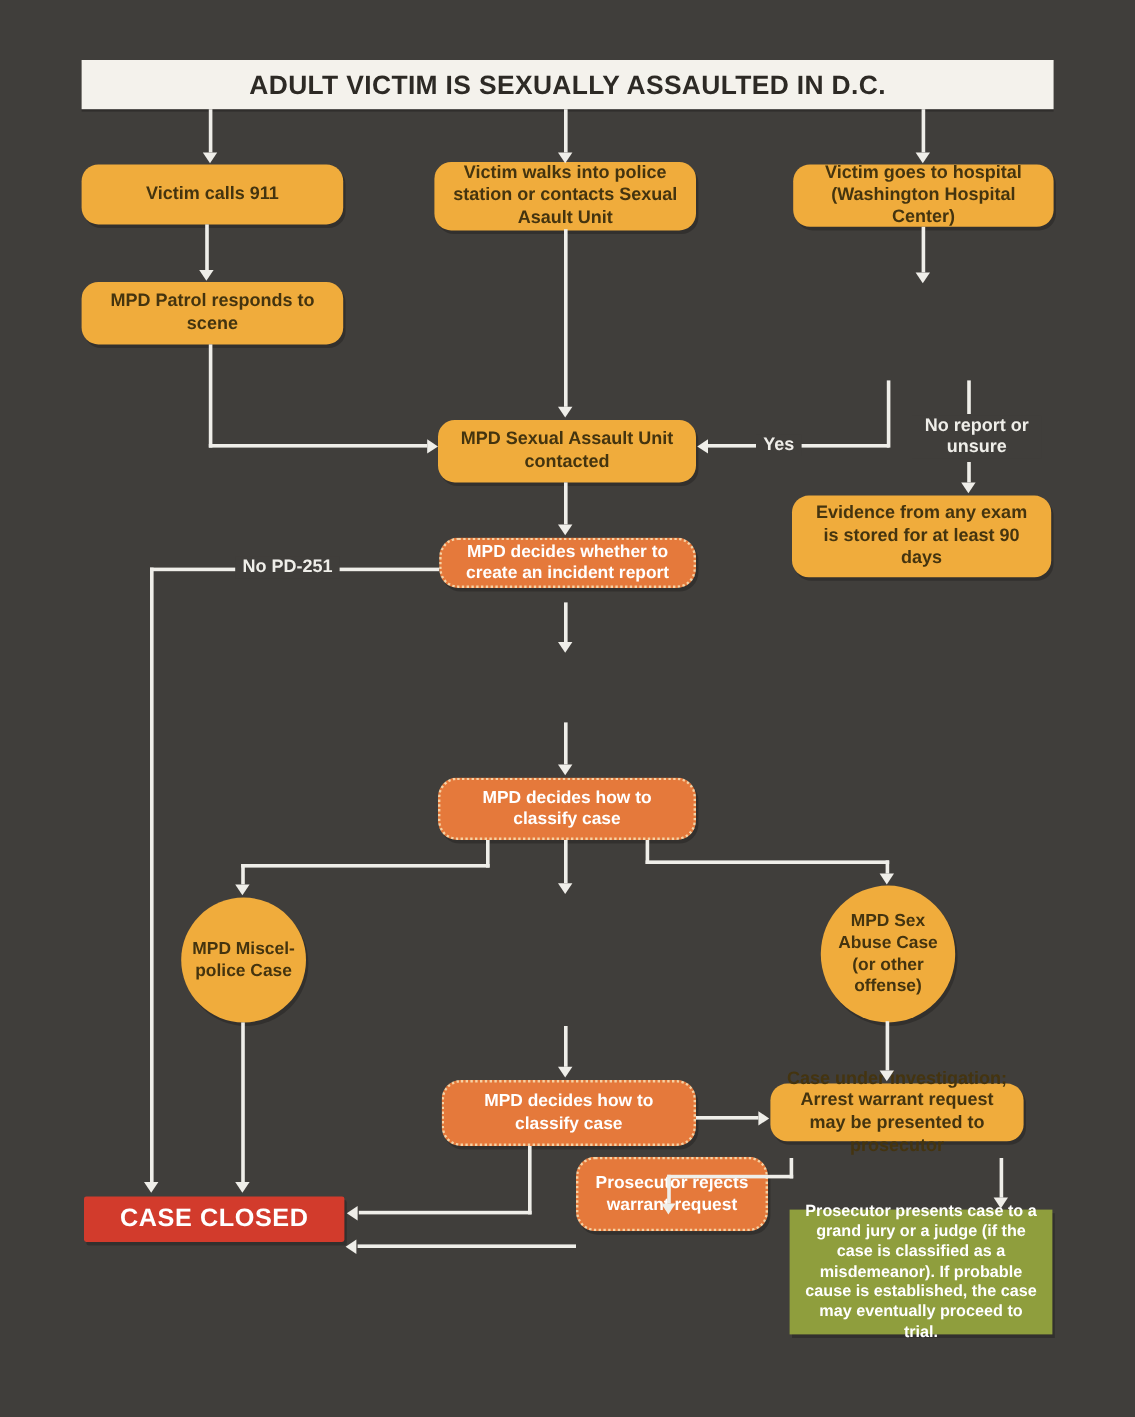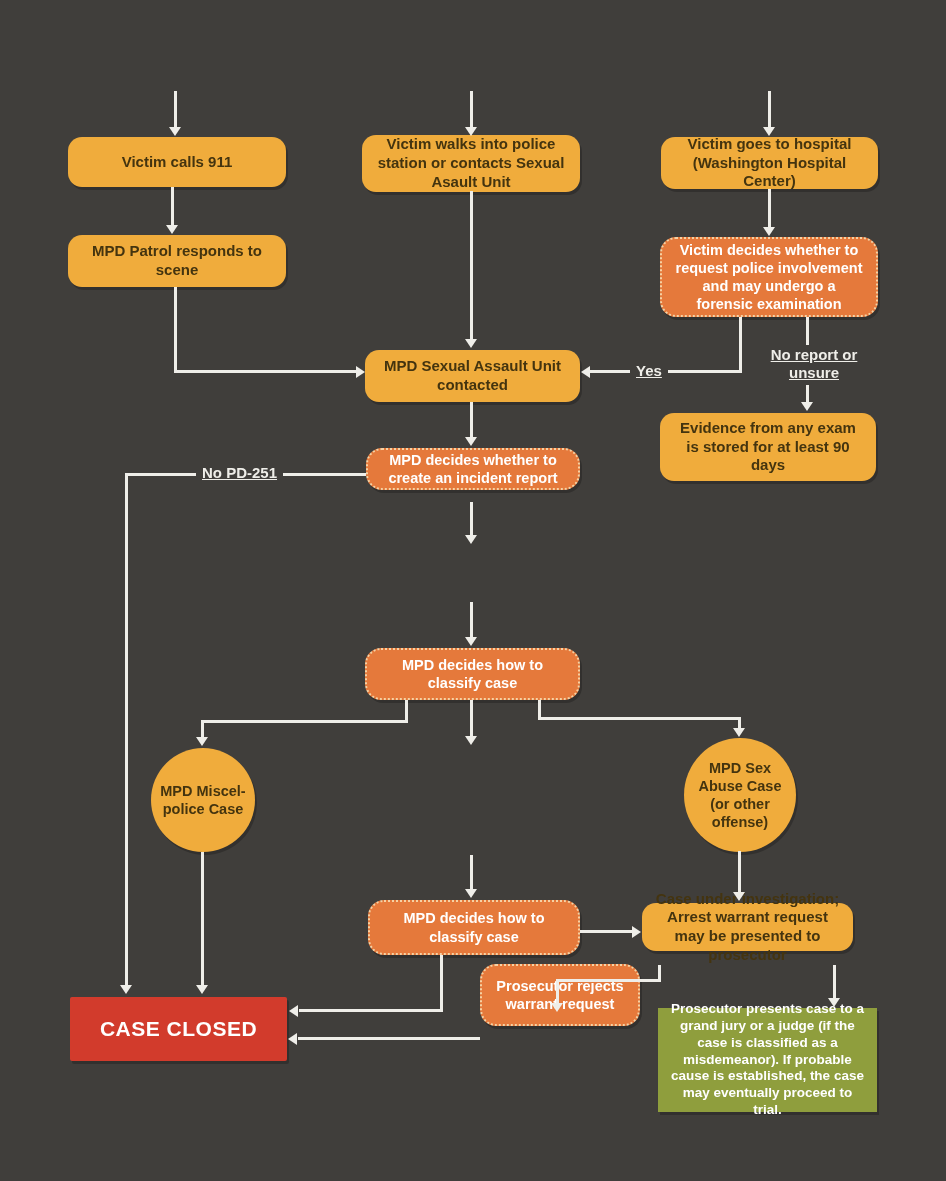--- a/index.html
+++ b/index.html
@@ -21,51 +21,51 @@
   .orange{
     background:#e5793b;color:#ffffff;border-radius:16px;font-size:14.5px;
     border:2px dotted #f6d2a4;
   }
   .red{background:#d23b2c;color:#ffffff;font-size:21px;letter-spacing:.5px;border-radius:2px;}
   .green{background:#8f9e3d;color:#ffffff;font-size:13.5px;border-radius:0;padding:8px 10px;}
   .circle{border-radius:50%;font-size:14.5px;padding:6px;}
   .line{position:absolute;background:#efeee9;}
   .edge-label{
     position:absolute;color:#efeee9;font-weight:700;font-size:15px;line-height:1.2;
-    background:#403e3b;text-align:center;padding:0 6px;text-decoration:underline;
+    background:#403e3b;text-align:center;padding:0 6px;
   }
   .arr{position:absolute;width:0;height:0;}
   .arr.down{border-left:6px solid transparent;border-right:6px solid transparent;border-top:9px solid #efeee9;}
   .arr.left{border-top:6px solid transparent;border-bottom:6px solid transparent;border-right:9px solid #efeee9;}
   .arr.right{border-top:6px solid transparent;border-bottom:6px solid transparent;border-left:9px solid #efeee9;}
 </style>
 </head>
 <body>
 
 <div id="canvas">
 
+  <div class="titlebar" style="left:68px;top:50px;width:810px;height:41px;">ADULT VICTIM IS SEXUALLY ASSAULTED IN D.C.</div>
 
   <div class="node yellow" style="left:68px;top:137px;width:218px;height:50px;">Victim calls 911</div>
   <div class="node yellow" style="left:362px;top:135px;width:218px;height:57px;">Victim walks into police station or contacts Sexual Asault Unit</div>
   <div class="node yellow" style="left:661px;top:137px;width:217px;height:52px;">Victim goes to hospital (Washington Hospital Center)</div>
 
   <div class="node yellow" style="left:68px;top:235px;width:218px;height:52px;">MPD Patrol responds to scene</div>
-  <div class="node orange" style="left:660px;top:237px;width:218px;height:80px;">Victim decides whether to request police involvement and may undergo a forensic examination</div>
 
   <div class="node yellow" style="left:365px;top:350px;width:215px;height:52px;">MPD Sexual Assault Unit contacted</div>
   <div class="node yellow" style="left:660px;top:413px;width:216px;height:68px;">Evidence from any exam is stored for at least 90 days</div>
   <div class="node orange" style="left:366px;top:448px;width:214px;height:42px;">MPD decides whether to create an incident report</div>
   <div class="node orange" style="left:365px;top:648px;width:215px;height:52px;">MPD decides how to classify case</div>
 
   <div class="node yellow circle" style="left:151px;top:748px;width:104px;height:104px;">MPD Miscel- police Case</div>
   <div class="node yellow circle" style="left:684px;top:738px;width:112px;height:114px;">MPD Sex Abuse  Case (or other offense)</div>
 
   <div class="node orange" style="left:368px;top:900px;width:212px;height:55px;">MPD decides how to classify case</div>
   <div class="node yellow" style="left:642px;top:903px;width:211px;height:48px;">Case under investigation; Arrest warrant request may be presented to prosecutor</div>
-  <div class="node red" style="left:70px;top:997px;width:217px;height:64px;">CASE CLOSED</div>
+  <div class="node red" style="left:70px;top:997px;width:217px;height:38px;">CASE CLOSED</div>
   <div class="node orange" style="left:480px;top:964px;width:160px;height:62px;">Prosecutor rejects warrant request</div>
   <div class="node green" style="left:658px;top:1008px;width:219px;height:104px;">Prosecutor presents case to a grand jury or a judge (if the case is classified as a misdemeanor). If probable cause is established, the case may eventually proceed to trial.</div>
 
   <div class="line" style="left:174px;top:91px;width:3px;height:36px;"></div>
   <div class="arr down" style="left:169px;top:127px;"></div>
   <div class="line" style="left:470px;top:91px;width:3px;height:36px;"></div>
   <div class="arr down" style="left:465px;top:127px;"></div>
   <div class="line" style="left:768px;top:91px;width:3px;height:36px;"></div>
   <div class="arr down" style="left:763px;top:127px;"></div>
 

